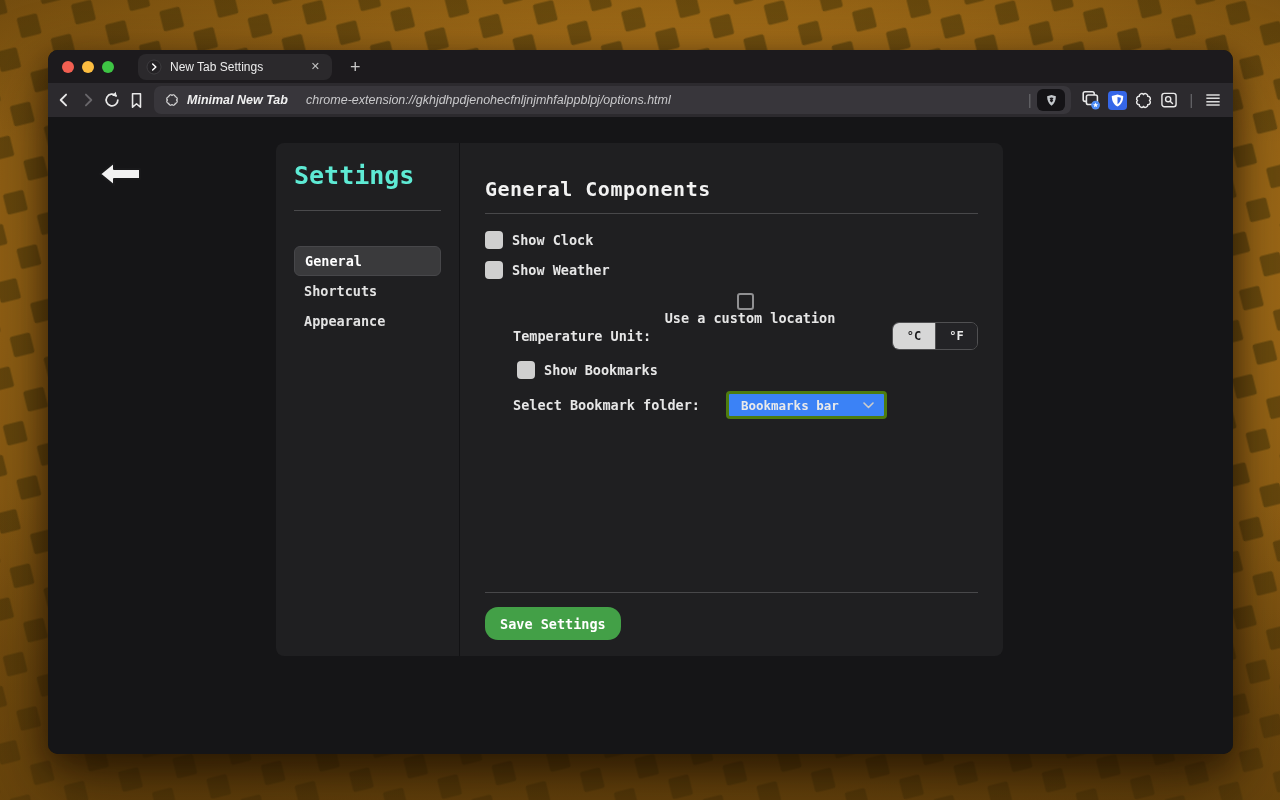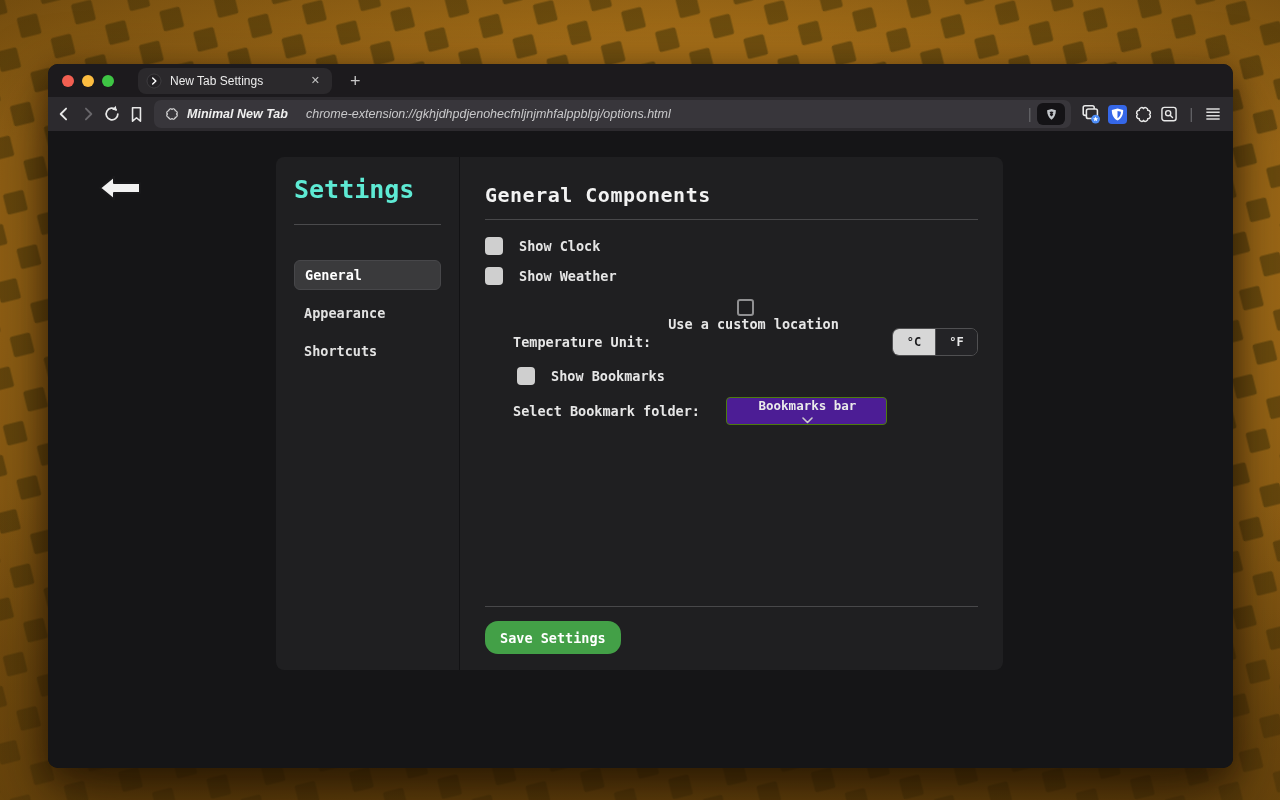--- a/index.html
+++ b/index.html
@@ -8,21 +8,21 @@
 
   
   .desktop { position:fixed; inset:0; }
   .desktop svg.pattern { position:absolute; inset:0; }
   .vignette { position:absolute; inset:0;
     background:
       linear-gradient(180deg, rgba(60,38,4,0.25) 0%, rgba(0,0,0,0) 18%, rgba(0,0,0,0) 62%, rgba(88,57,8,0.55) 100%),
       radial-gradient(ellipse 900px 620px at 55% 32%, rgba(0,0,0,0) 35%, rgba(58,37,3,0.48) 100%); }
 
   
-  .window { position:absolute; left:48px; top:64px; width:1185px; height:704px;
+  .window { position:absolute; left:48px; top:50px; width:1185px; height:704px;
     border-radius:10px; overflow:hidden; background:#151517;
     box-shadow:0 30px 70px rgba(25,13,0,0.62), 0 10px 28px rgba(25,13,0,0.5); }
 
   
   .tabbar { height:33px; background:#1c1a1d; display:flex; align-items:center; position:relative; }
   .lights { display:flex; gap:8px; padding:0 14px 0 14px; }
   .light { width:12px; height:12px; border-radius:50%; }
   .light.red{ background:#f25f51; } .light.yellow{ background:#fdbd40; } .light.green{ background:#3ec544; }
   .tab { margin-left:10px; width:194px; height:26px; background:#2b292c; border-radius:8px;
     display:flex; align-items:center; padding:0 8px; }
@@ -48,46 +48,46 @@
   .back-arrow { position:absolute; left:50px; top:40px; width:44px; height:34px; cursor:pointer; }
 
   .card { position:absolute; left:228px; top:26px; width:727px; height:513px;
     background:#1f1f21; border-radius:8px; display:flex;
     font-family:"DejaVu Sans Mono","Liberation Mono",monospace; color:#e6e6e6; }
 
   .card-side { width:184px; padding:18px; border-right:1px solid #121214; }
   .side-title { font-size:25px; font-weight:700; color:#5eead4; }
   .side-hr { border:none; border-top:1px solid #4a4a4c; margin-top:20px; }
   .nav { margin-top:35px; }
-  .nav-item { font-size:13.5px; font-weight:700; padding:7px 10px; border-radius:6px; margin-bottom:8px;
+  .nav-item { font-size:13.5px; font-weight:700; padding:7px 10px; border-radius:6px; margin-bottom:0;
     color:#e2e2e2; cursor:pointer; }
   .nav-item.active { background:#3a3a3c; border:1px solid #47474a; padding:6px 10px; color:#fff; }
 
   .card-main { flex:1; padding:26px 25px 16px 25px; display:flex; flex-direction:column; min-width:0; }
-  .main-heading { font-size:20px; font-weight:700; color:#f2f2f2; letter-spacing:0.5px; }
+  .main-heading { font-size:20px; font-weight:700; color:#f2f2f2; margin-top:8px; letter-spacing:0.5px; }
   .main-hr { border:none; border-top:1px solid #48484a; margin-top:12px; }
   .row { display:flex; align-items:center; height:22px; margin-top:8px; }
   .row.first { margin-top:15px; }
   .row.indent { padding-left:28px; margin-top:12px;flex-direction:column; }
   .row.temp { height:26px; margin-top:8px; padding-left:28px; }
   .row.bmk { margin-top:10px;padding-left:32px; }
   .row.folder { height:28px; margin-top:10px; padding-left:28px; }
   .cb { width:18px; height:18px; border-radius:4px; background:#cfcfcf; flex:0 0 auto; cursor:pointer; }
   .cb.unchecked { width:17px; height:17px; background:transparent; border:2px solid #909092; border-radius:3px; }
-  .cb-label { margin-left:16px; font-size:13.5px; font-weight:700; }
+  .cb-label { margin-left:9px; font-size:13.5px; font-weight:700; }
   .field-label { font-size:13.5px; font-weight:700; }
 
   .unit-toggle { margin-left:auto; display:flex; border:1px solid #505052; border-radius:7px; overflow:hidden; }
   .unit { width:42px; height:26px; display:flex; align-items:center; justify-content:center;
     font-size:12px; font-weight:700; cursor:pointer; }
   .unit.selected { background:#d7d7d7; color:#1d1d1f; }
   .unit.unselected { background:#232326; color:#eaeaea; border-left:1px solid #505052; }
 
-  .select { margin-left:26px; width:161px; height:28px; background:#4c1d95; border:1px solid #4d7c0f;
-    border-radius:4px; display:flex; align-items:center; padding:0 10px 0 12px; cursor:pointer;flex-direction:column; }
+  .select { margin-left:26px; width:161px; height:28px; background:#3b82f6; border:3px solid #4d7c0f;
+    border-radius:4px; display:flex; align-items:center; padding:0 10px 0 12px; cursor:pointer; }
   .select .value { font-size:12.5px; font-weight:700; color:#eaeaea; flex:1; }
 
   .main-hr.bottom { margin-top:auto; }
   .btn-row { display:flex; gap:8px; margin-top:14px; }
   .btn { border:none; border-radius:13px; font-family:inherit; font-size:13.5px; font-weight:700;
     color:#fff; padding:8px 15px; height:33px; cursor:pointer; }
   .btn.save { background:#43a047; }
   .btn.restore { background:#e53935; }
 
   svg { display:block; }
@@ -212,22 +212,22 @@
       <path d="M2 16 L16 4.5 L16 11 L42 11 L42 21 L16 21 L16 27.5 Z" fill="#f2f2f2" stroke="#19191b" stroke-width="2" stroke-linejoin="round"></path>
     </svg>
 
     <div class="card">
 
       <div class="card-side">
         <div class="side-title">Settings</div>
         <hr class="side-hr">
         <div class="nav">
           <div class="nav-item active">General</div>
+          <div class="nav-item">Shortcuts</div>
           <div class="nav-item">Appearance</div>
-          <div class="nav-item">Shortcuts</div>
         </div>
       </div>
 
       <div class="card-main">
         <div class="main-heading">General Components</div>
         <hr class="main-hr">
 
         <div class="row first">
           <span class="cb"></span>
           <span class="cb-label">Show Clock</span>

